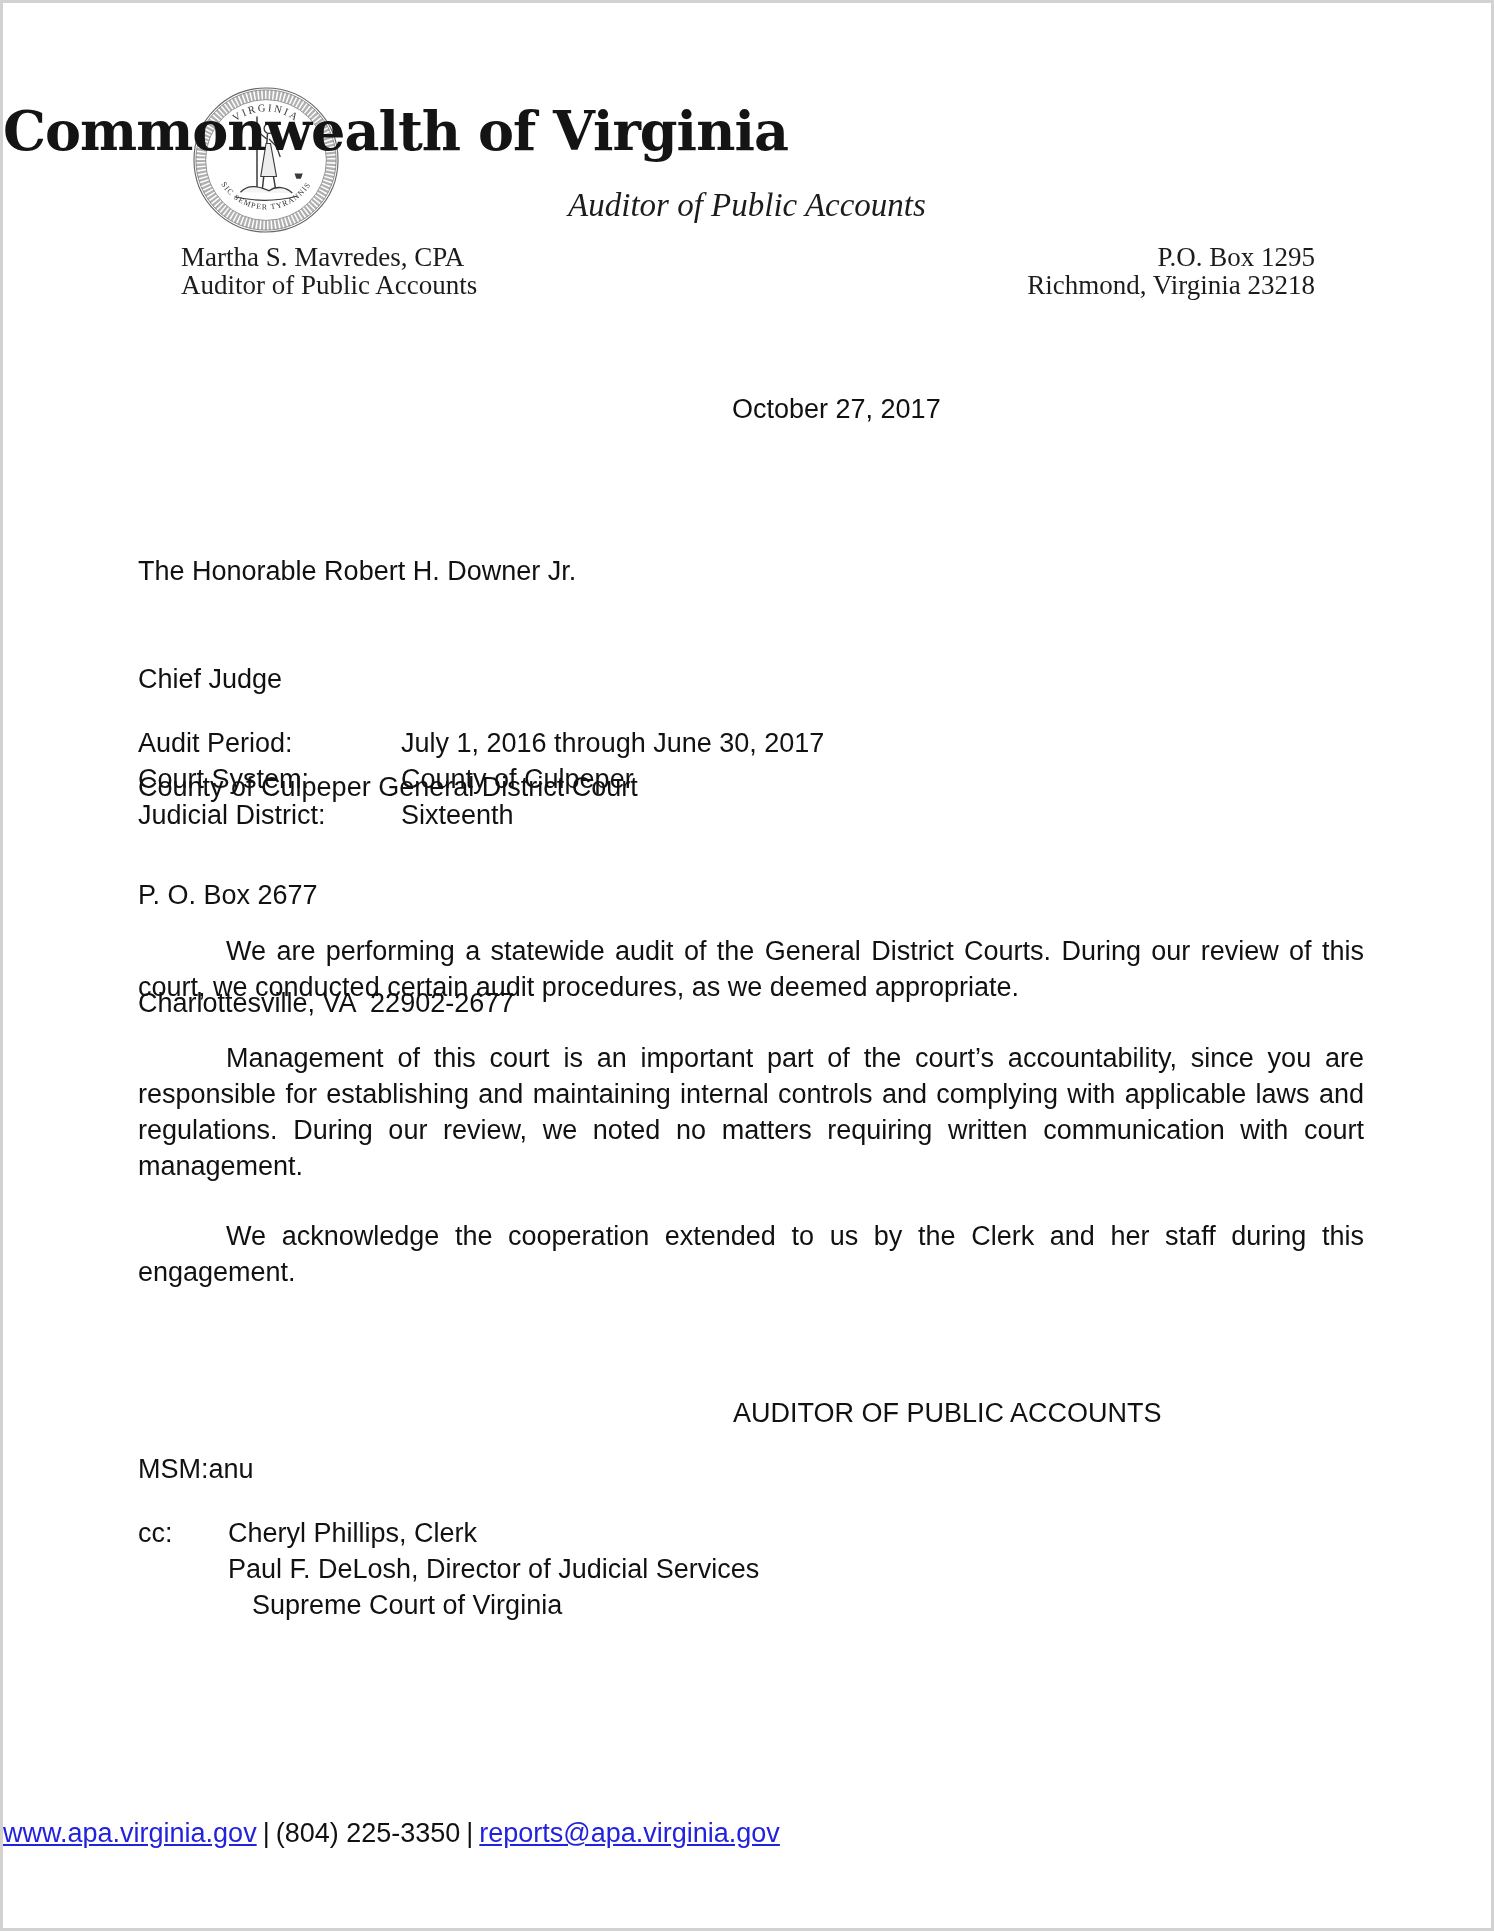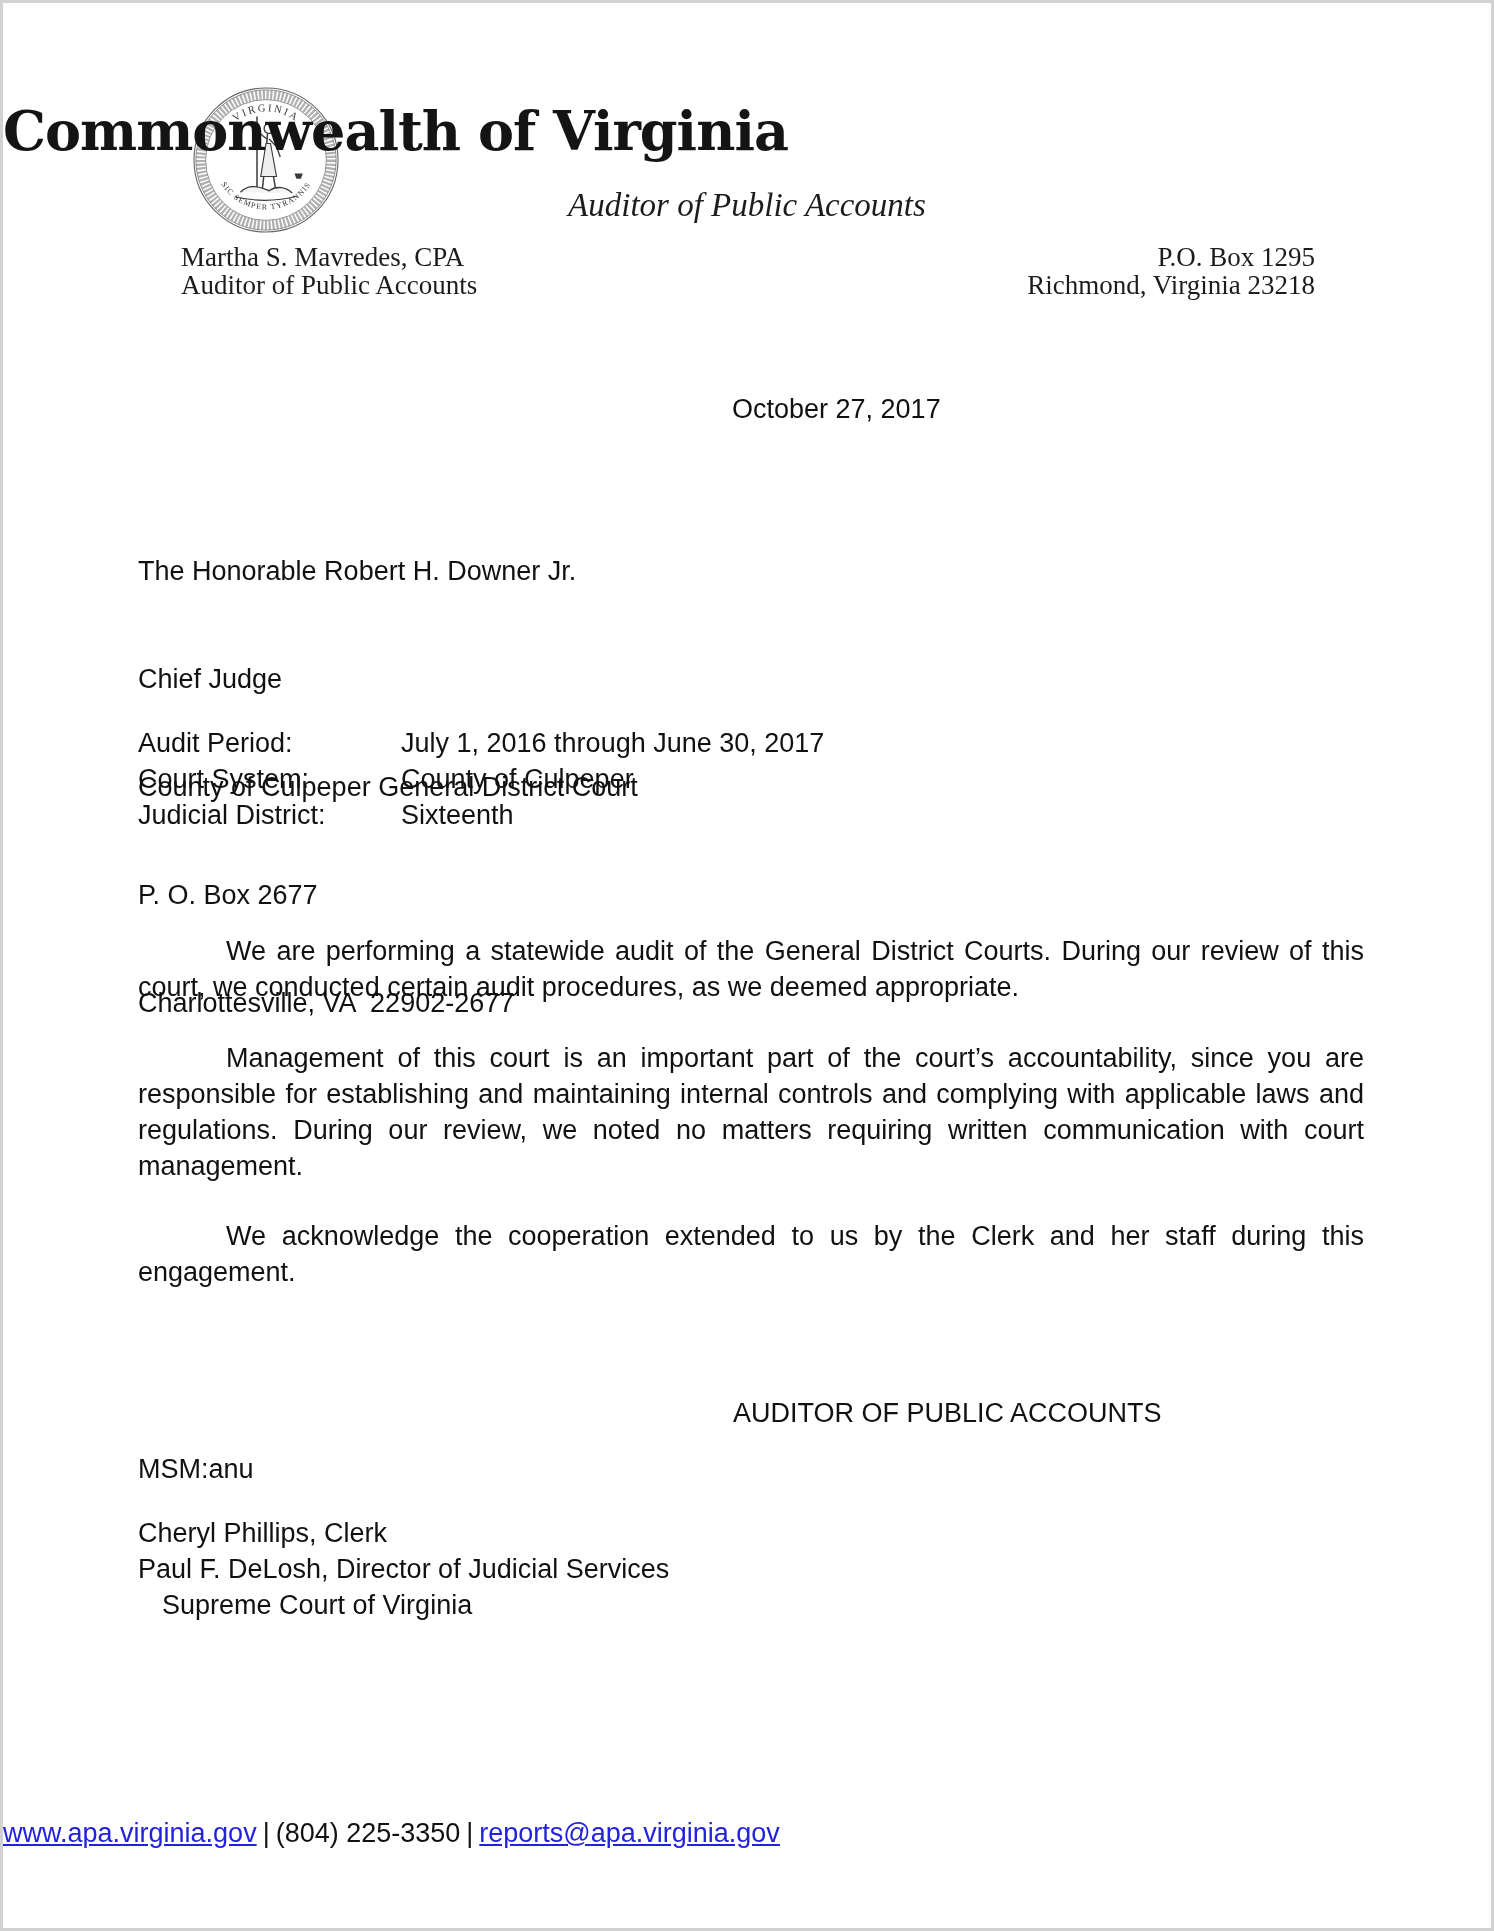--- a/index.html
+++ b/index.html
@@ -161,20 +161,21 @@
 
 <p class="abs body-text paragraph p2">Management of this court is an important part of the court’s accountability, since you are responsible for establishing and maintaining internal controls and complying with applicable laws and regulations.  During our review, we noted no matters requiring written communication with court management.</p>
 
 <p class="abs body-text paragraph p3">We acknowledge the cooperation extended to us by the Clerk and her staff during this engagement.</p>
 
 <div class="abs body-text signature">AUDITOR OF PUBLIC ACCOUNTS</div>
 
 <div class="abs body-text reference">MSM:anu</div>
 
 <div class="abs body-text cc-block">
+  <div class="cc-label">cc:</div>
   <div>
     <div class="cc-item">Cheryl Phillips, Clerk</div>
     <div class="cc-item">Paul F. DeLosh, Director of Judicial Services</div>
     <div class="cc-item indented">Supreme Court of Virginia</div>
   </div>
 </div>
 
 <div class="abs body-text footer">
   <a>www.apa.virginia.gov</a><span class="sep">|</span><span>(804) 225-3350</span><span class="sep">|</span><a>reports@apa.virginia.gov</a>
 </div>

